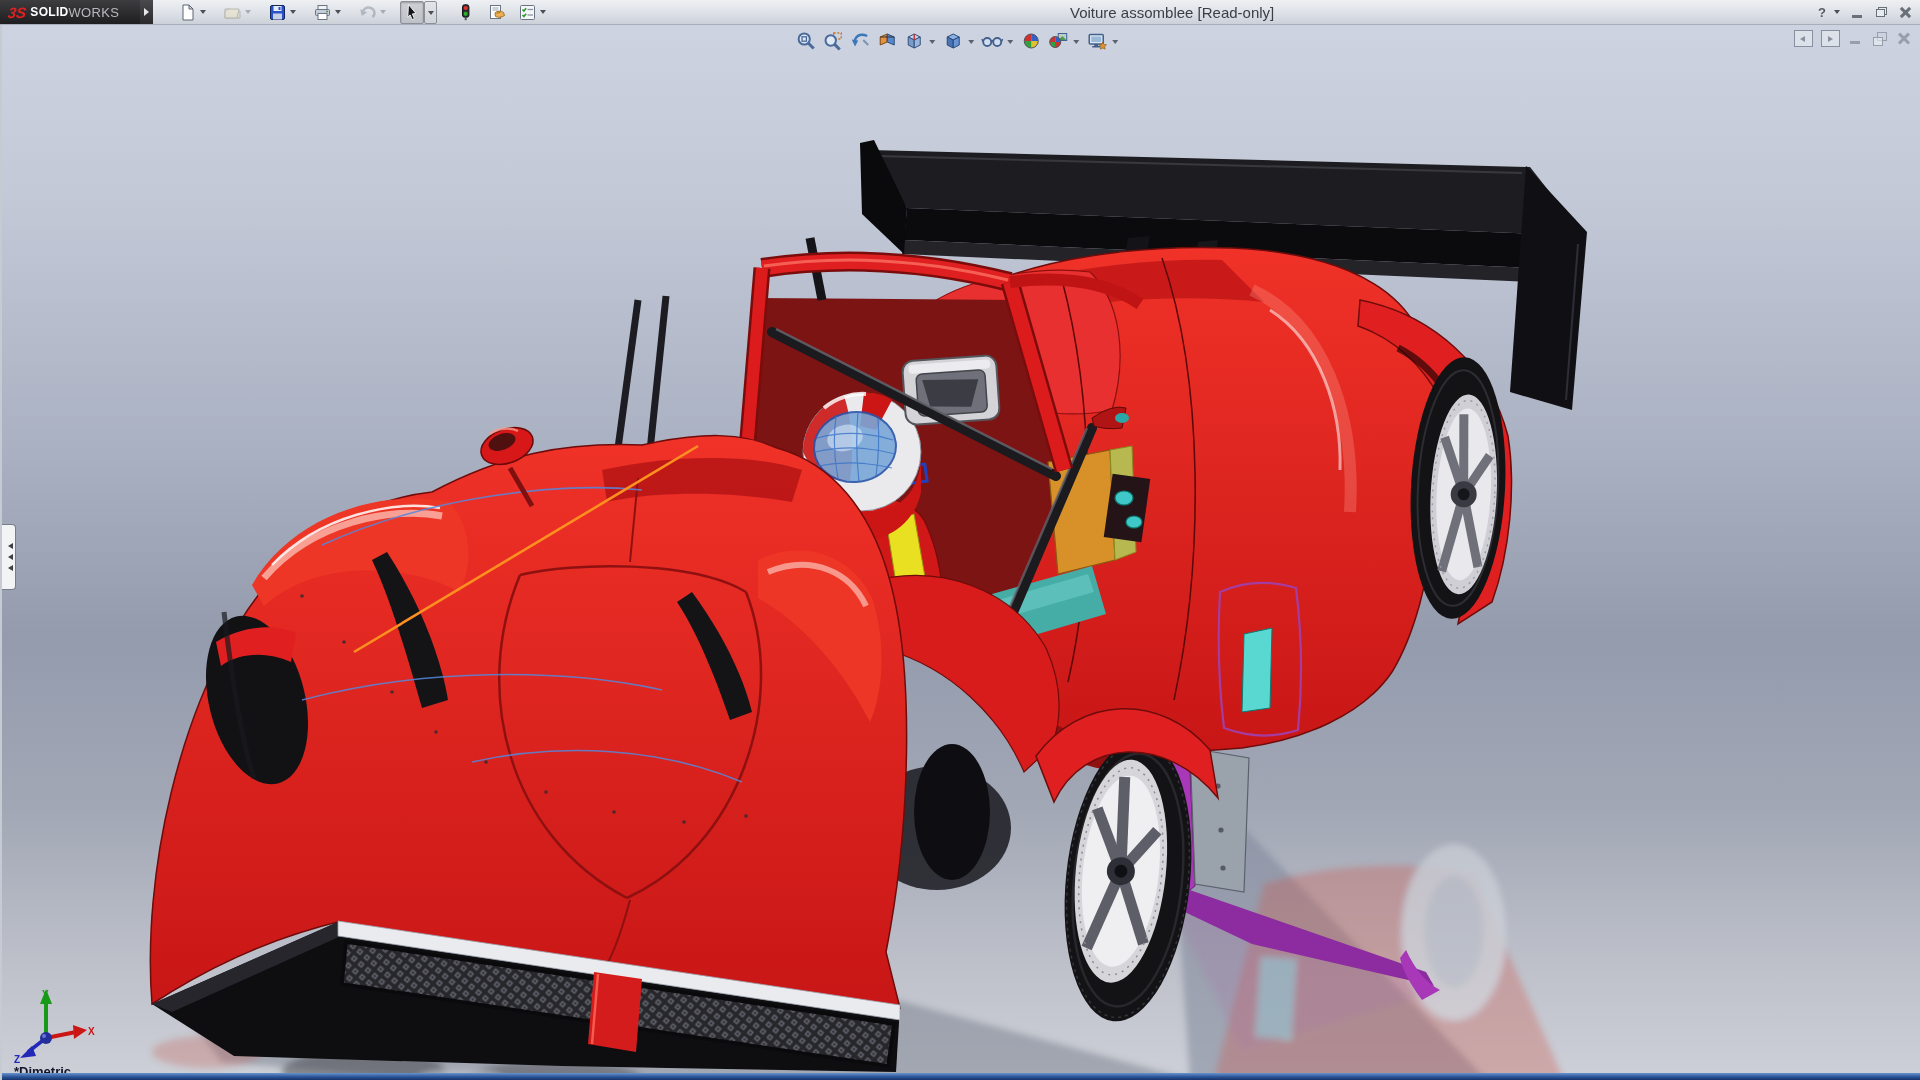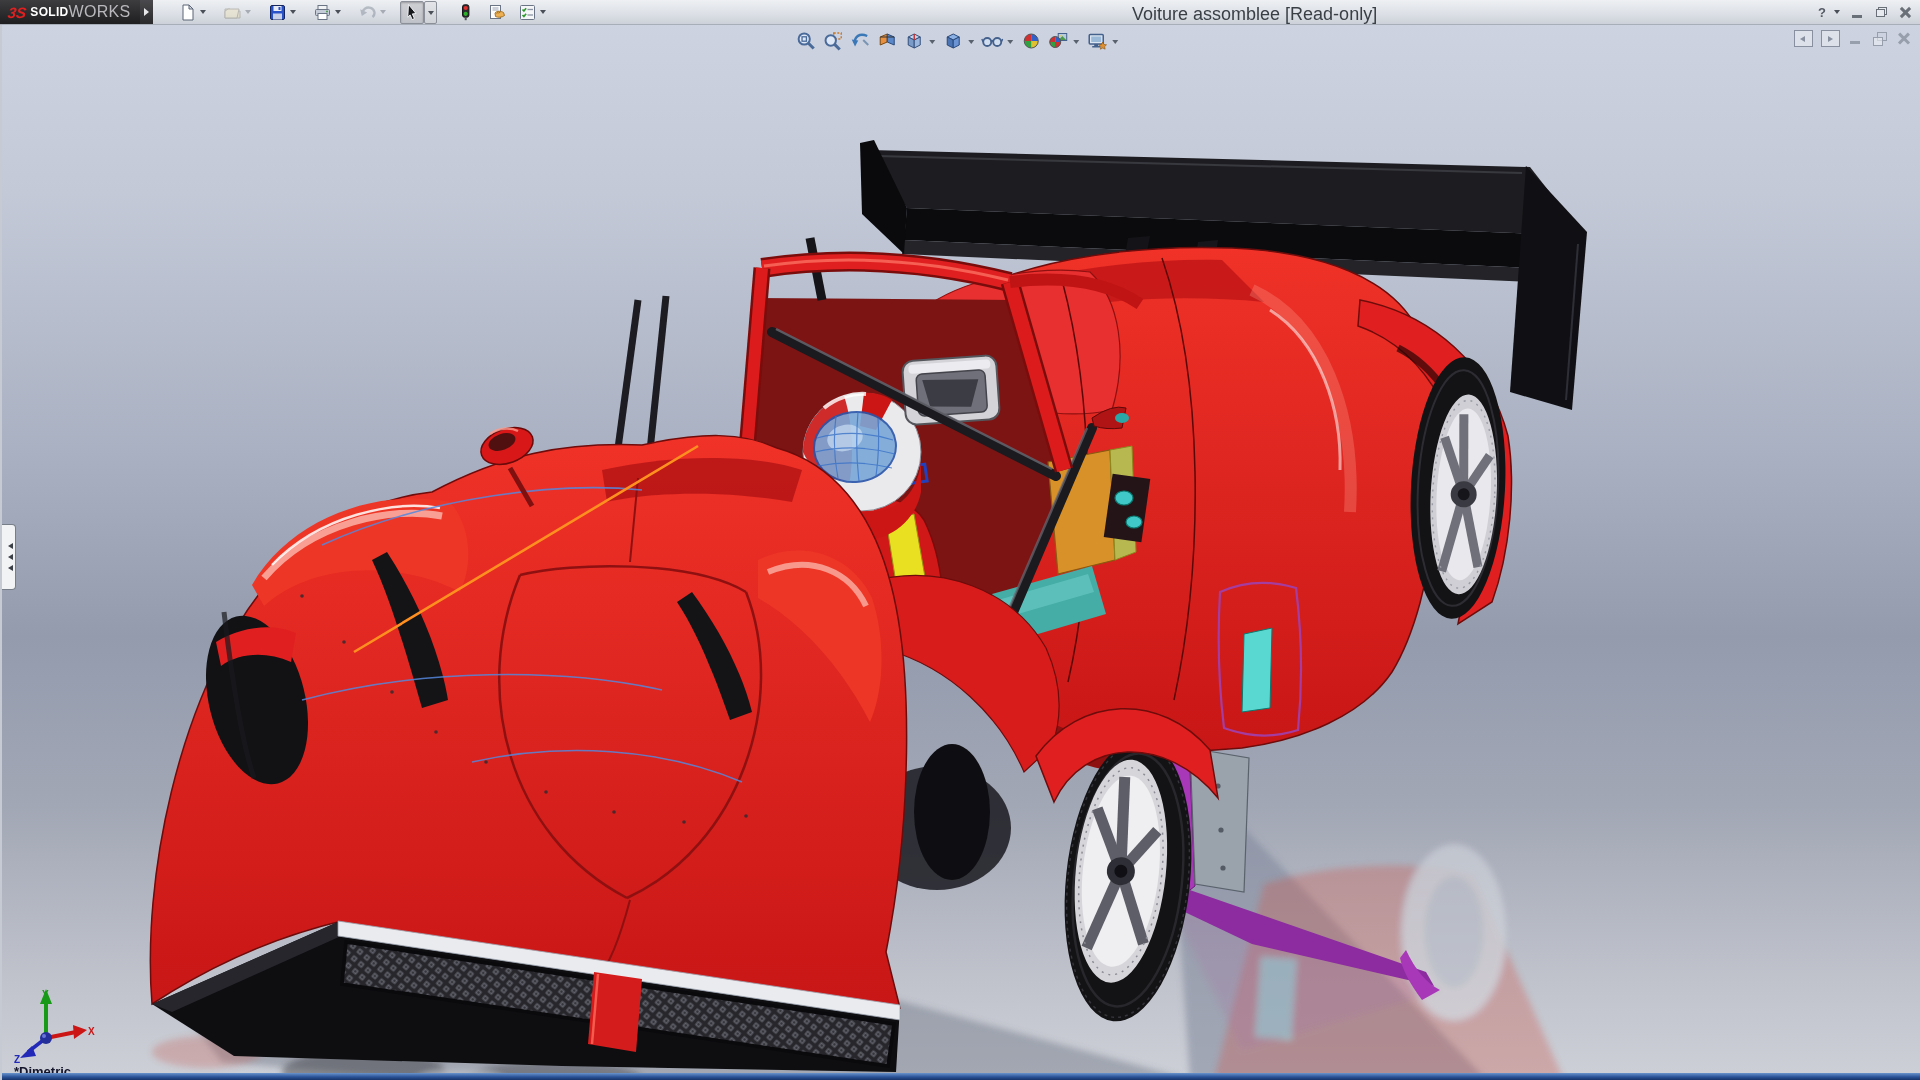--- a/index.html
+++ b/index.html
@@ -8,36 +8,36 @@
        -webkit-user-select:none;user-select:none}
 
   
   #titlebar{position:absolute;top:0;left:0;width:1920px;height:24px;
     background:linear-gradient(#eef0f3 0%,#dde1e7 55%,#ccd1d9 100%);
     border-bottom:1px solid #a8aeb8;display:flex;align-items:center;z-index:50}
   #logo-block{width:140px;height:24px;background:linear-gradient(#3d3d40,#1e1e20);
     display:flex;align-items:center;padding-left:8px;box-sizing:border-box}
   #brand-glyph{color:#e02020;font-weight:bold;font-style:italic;font-size:15px;transform:skewX(-8deg);margin-right:4px}
   #brand-bold{color:#fff;font-weight:bold;font-size:12px;letter-spacing:.3px}
-  #brand-light{color:#b9b9bd;font-size:16px;letter-spacing:.3px}
+  #brand-light{color:#b9b9bd;font-size:13px;letter-spacing:.3px}
   #logo-flyout{width:13px;height:24px;background:linear-gradient(#4a4a4e,#2a2a2c);
     display:flex;align-items:center;justify-content:center;cursor:pointer}
   #logo-flyout .tri-r{width:0;height:0;border:4px solid transparent;border-left:5px solid #e8e8ea;margin-left:3px}
 
   #main-toolbar{display:flex;align-items:center;margin-left:22px;gap:2px}
   .tb-group{display:flex;align-items:center;margin-right:10px}
   .tb-btn{width:22px;height:21px;display:flex;align-items:center;justify-content:center;border:1px solid transparent;border-radius:2px}
   .tb-btn.active{background:linear-gradient(#cfd0d4,#bfc2c8);border:1px solid #8a8f98;box-shadow:inset 0 1px 2px rgba(0,0,0,.25)}
   .tb-btn.disabled{opacity:.45}
   .caret{width:0;height:0;border:3px solid transparent;border-top:4px solid #4a4f58;margin:3px 2px 0 1px}
   .caret.disabled{border-top-color:#a7acb4}
   .caret-box{display:flex;align-items:center;justify-content:center;width:11px;height:21px;border:1px solid transparent}
   .caret-box.boxed{border:1px solid #8a8f98;background:linear-gradient(#e3e5e8,#cfd2d7);border-radius:2px}
 
-  #title-text{position:absolute;left:1132px;top:4px;font-size:18px;color:#3a3f46;white-space:nowrap}
+  #title-text{position:absolute;left:1070px;top:4px;font-size:15px;color:#3a3f46;white-space:nowrap}
 
   #tb-right{position:absolute;right:6px;top:0;height:24px;display:flex;align-items:center;gap:6px}
   #help-btn{font-size:13px;color:#555b64;font-weight:bold;padding:0 1px;cursor:pointer}
   .wc{width:18px;height:18px;display:flex;align-items:center;justify-content:center;cursor:pointer}
   .wc-min-bar{width:10px;height:3px;background:#6a7078;margin-top:8px}
   .wc-restore{position:relative;width:11px;height:10px}
   .wc-restore .r1{position:absolute;right:0;top:0;width:7px;height:6px;border:1.5px solid #6a7078;background:#e7eaee}
   .wc-restore .r2{position:absolute;left:0;bottom:0;width:7px;height:6px;border:1.5px solid #6a7078;background:#e7eaee}
   .wc-close{position:relative;width:11px;height:11px}
   .wc-close .x1,.wc-close .x2{position:absolute;left:-1px;top:4px;width:13px;height:3px;background:#6a7078}

